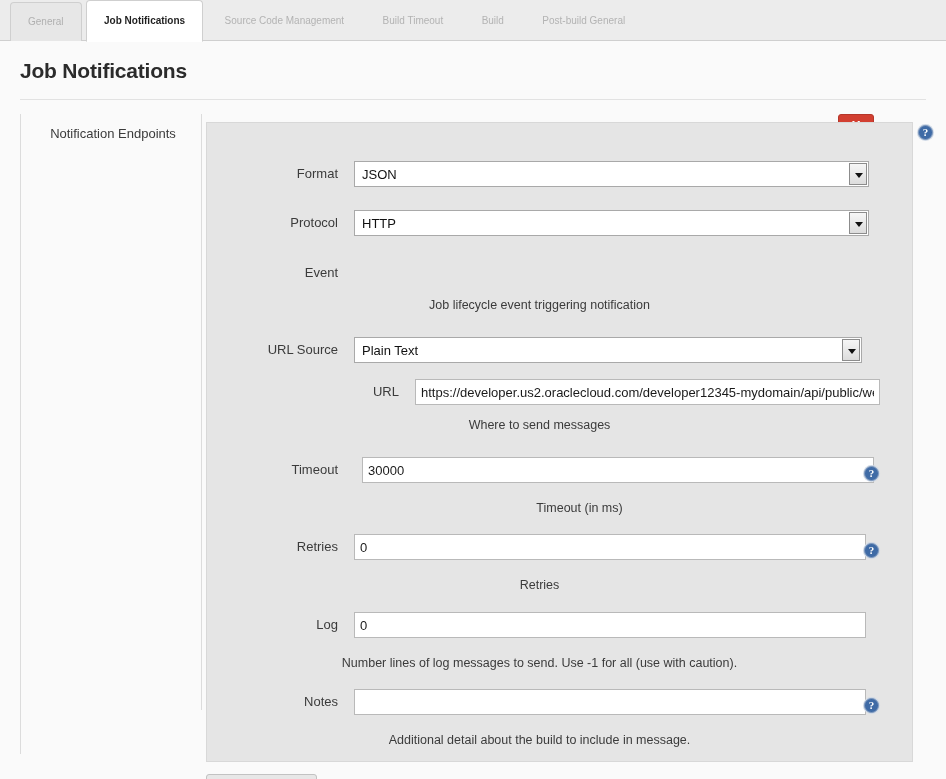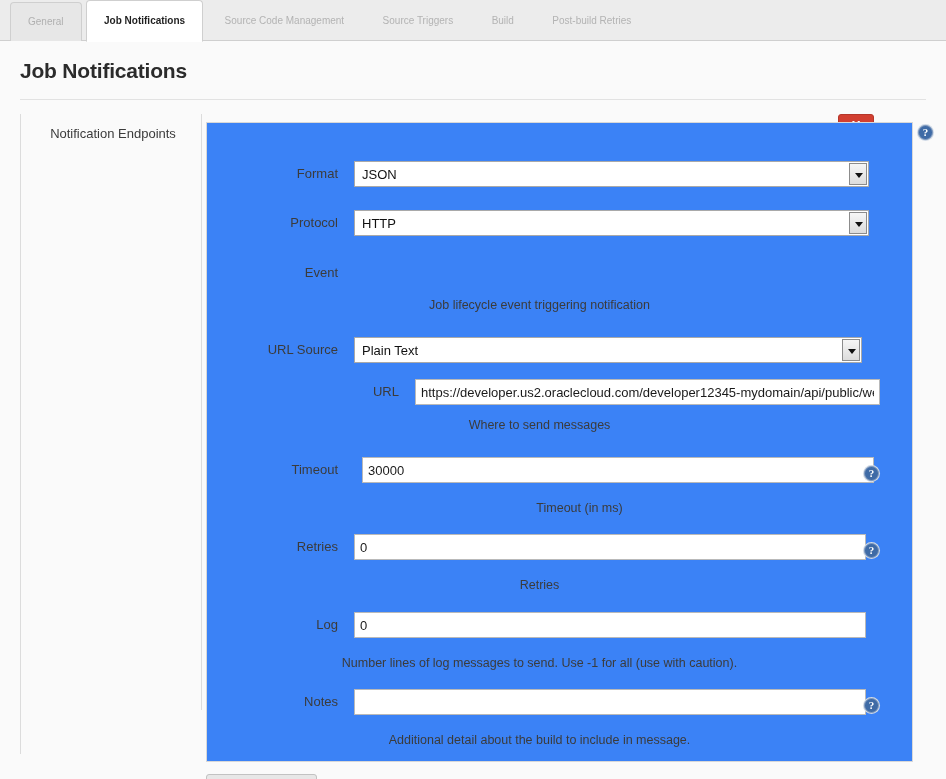--- a/index.html
+++ b/index.html
@@ -104,21 +104,21 @@
     background: #dcdcdc;
   }
 
   
   .endpoint-panel {
     position: absolute;
     left: 185px;
     top: 8px;
     width: 707px;
     height: 640px;
-    background: #3b82f6;
+    background: #e5e5e5;
     border: 1px solid #d8d8d8;
   }
   .remove-btn {
     position: absolute;
     top: -4px;
     right: 41px;
     width: 36px;
     height: 24px;
     background: #d23f31;
     border: 1px solid #b5362a;
@@ -239,23 +239,23 @@
     cursor: pointer;
   }
 </style>
 </head>
 <body>
 
 <div class="tabbar">
   <div class="tab inactive-left">General</div>
   <div class="tab active">Job Notifications</div>
   <div class="tab plain">Source Code Management</div>
-  <div class="tab plain">Source Triggers</div>
+  <div class="tab plain">Build Timeout</div>
   <div class="tab plain">Build</div>
-  <div class="tab plain">Post-build Retries</div>
+  <div class="tab plain">Post-build General</div>
 </div>
 
 <div class="page">
   <div class="page-inner">
 
     <h1 class="page-title">Job Notifications</h1>
     <div class="title-rule"></div>
 
     <div class="form-area">
 

